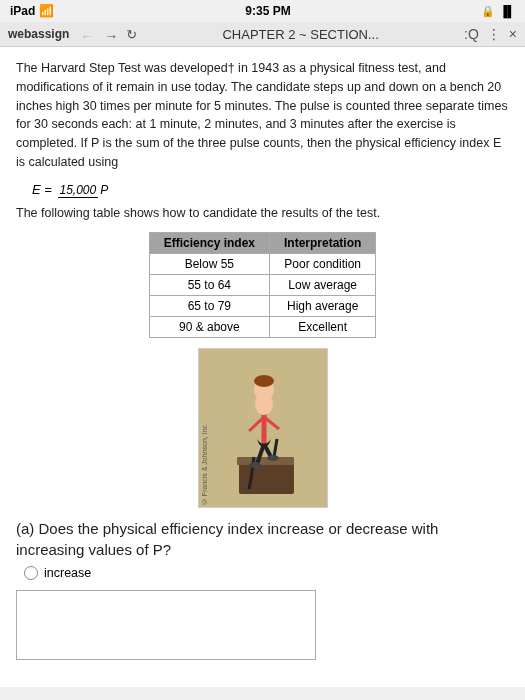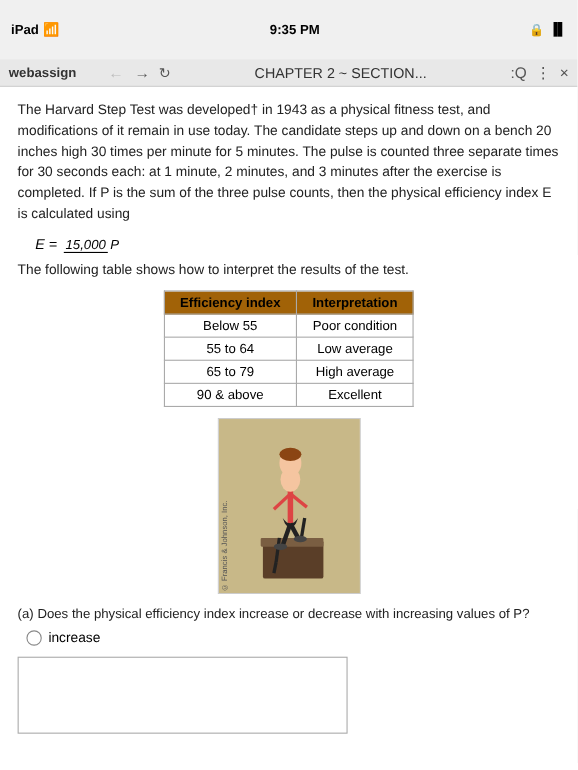--- a/index.html
+++ b/index.html
@@ -10,41 +10,41 @@
       width: 525px;
       min-height: 700px;
       overflow-x: hidden;
     }
     
     .status-bar {
       display: flex;
       justify-content: space-between;
       align-items: center;
       background: #f0f0f0;
-      padding: 20px 10px;
+      padding: 4px 10px;
       font-size: 12px;
       font-weight: bold;
     }
     .status-bar .left { display: flex; align-items: center; gap: 4px; }
     .status-bar .center { font-weight: bold; font-size: 12px; }
     .status-bar .right { display: flex; align-items: center; gap: 4px; font-size: 11px; }
     
     .browser-bar {
       background: #e8e8e8;
       border-bottom: 1px solid #ccc;
       padding: 4px 8px;
       display: flex;
       align-items: center;
       gap: 6px;
     }
     .browser-bar .logo {
       font-size: 12px;
       font-weight: bold;
       color: #333;
-      margin-right: 21px;
+      margin-right: 3px;
     }
     .browser-bar .nav-btn {
       font-size: 14px;
       color: #555;
       cursor: pointer;
       background: none;
       border: none;
       padding: 0 2px;
     }
     .browser-bar .nav-btn.disabled { color: #bbb; }
@@ -110,21 +110,21 @@
       border-collapse: collapse;
       margin: 8px auto 10px auto;
       font-size: 12px;
     }
     .efficiency-table th, .efficiency-table td {
       border: 1px solid #aaa;
       padding: 3px 14px;
       text-align: center;
     }
     .efficiency-table th {
-      background: #a16207;
+      background: #a3a3a3;
       font-weight: bold;
     }
     
     .step-image {
       display: flex;
       justify-content: center;
       margin: 8px 0;
       position: relative;
     }
     .step-image-box {
@@ -143,21 +143,21 @@
       font-size: 7px;
       color: #555;
       writing-mode: vertical-rl;
       transform: rotate(180deg);
     }
     
     .question-block {
       margin: 10px 0;
     }
     .question-text {
-      font-size: 12px;
+      font-size: 15px;
       color: #222;
       margin-bottom: 6px;
       line-height: 1.4;
     }
     .radio-option {
       display: flex;
       align-items: center;
       gap: 6px;
       margin: 4px 0 4px 8px;
       font-size: 12.5px;
@@ -212,21 +212,21 @@
   <p class="intro-text">The Harvard Step Test was developed† in 1943 as a physical fitness test, and modifications of it remain in use today. The candidate steps up and down on a bench 20 inches high 30 times per minute for 5 minutes. The pulse is counted three separate times for 30 seconds each: at 1 minute, 2 minutes, and 3 minutes after the exercise is completed. If P is the sum of the three pulse counts, then the physical efficiency index E is calculated using</p>
 
   <div class="formula">
     <span><em>E</em> = </span>
     <span class="formula-fraction">
       <span class="numerator">15,000</span>
       <span class="denominator">P</span>
     </span>
   </div>
 
-  <p class="intro-text">The following table shows how to interpret the results of the test.</p>
+  <p class="intro-text">The following table shows how to candidate the results of the test.</p>
 
   <table class="efficiency-table">
     <thead>
       <tr>
         <th>Efficiency index</th>
         <th>Interpretation</th>
       </tr>
     </thead>
     <tbody id="table-body">
     <tr>

